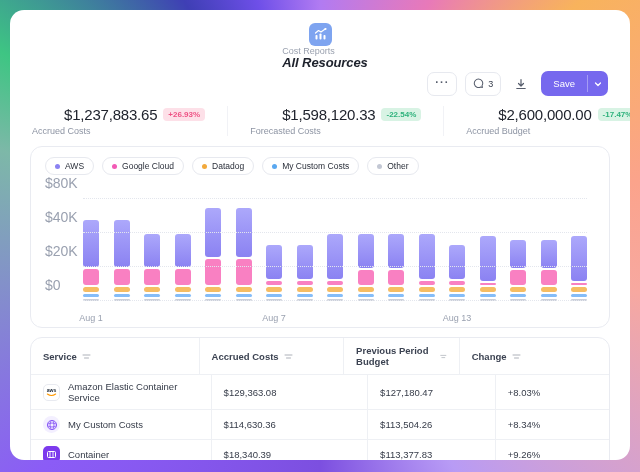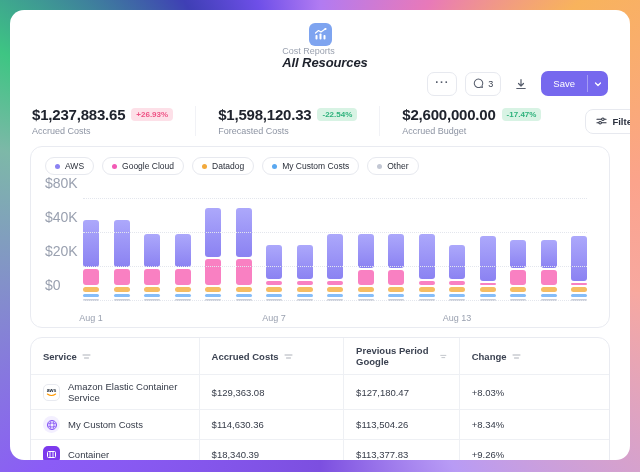--- a/index.html
+++ b/index.html
@@ -44,21 +44,21 @@
   
   .tabs { display:flex; gap:26px; padding:0 22px; margin-top:9px; border-bottom:1px solid #eceef2; }
   .tab { font-size:9.5px; color:#5d6575; padding:5px 1px 6px; cursor:pointer; position:relative; }
   .tab.active { color:#6a59e8; font-weight:bold; }
   .tab.active::after { content:""; position:absolute; left:0; right:0; bottom:-1px; height:2px; background:#6a59e8; border-radius:2px; }
   
   .stats-row { display:flex; align-items:center; padding:10px 22px 8px; }
   .stat { padding-right:22px; margin-right:22px; border-right:1px solid #f1f2f6; }
   .stat:nth-child(3) { border-right:none; }
   .stat-top { display:flex; align-items:center; gap:6px; }
-  .stat-value { font-size:15px; font-weight:bold; color:#20242e; letter-spacing:-0.2px; }
+  .stat-value { font-size:15px; font-weight:normal; color:#20242e; letter-spacing:-0.2px;margin-left:32px; }
   .badge { font-size:8px; font-weight:bold; padding:2px 5px; border-radius:4px; }
   .badge.red { background:#fde0e8; color:#ee5385; }
   .badge.green { background:#d8f3e4; color:#2eb27c; }
   .stat-label { font-size:9px; color:#8d94a3; margin-top:3px; }
   .filter-btn {
     margin-left:auto; height:25px; padding:0 10px; border:1px solid #e7e9ef; border-radius:8px;
     display:flex; align-items:center; gap:5px; font-size:9.5px; font-weight:bold; color:#2c3240;
     background:#fff; cursor:pointer;
   }
   
@@ -76,21 +76,21 @@
   .bars { position:absolute; left:0; right:0; top:0; bottom:0; display:flex; justify-content:space-between; align-items:flex-end; }
   .bar { width:16px; display:flex; flex-direction:column-reverse; gap:2px; }
   .seg { width:100%; border-radius:3px; }
   .xlabel { position:absolute; bottom:0; transform:translateX(-50%); font-size:9px; color:#9aa1b0; white-space:nowrap; }
   
   .table-card { margin:0 20px; border:1px solid #e9ebf1; border-radius:12px; overflow:hidden; }
   .trow { display:grid; grid-template-columns:29% 25% 20% 26%; }
   .trow > div { padding:7px 12px; font-size:9.5px; color:#353b48; display:flex; align-items:center; gap:8px; }
   .trow > div + div { border-left:1px solid #eef0f4; }
   .trow.thead > div { color:#3c4352; font-weight:bold; padding:7px 12px; gap:5px; }
-  .trow.tbody-row { border-top:1px solid #eef0f4; }
+  .trow.tbody-row { border-top:1px solid #eef0f4;gap:12px; }
   .trow.tbody-row > div:first-child { padding:6px 12px; }
   .svc-icon { width:17px; height:17px; flex:none; border-radius:5px; display:flex; align-items:center; justify-content:center; }
   .sort-icon { opacity:0.55; }
 </style>
 </head>
 <body>
 
 <div class="card">
 
   <div class="header">
@@ -337,21 +337,21 @@
             <path d="M1 2h7M2.5 5h4" stroke="#6b7280" stroke-width="1" stroke-linecap="round"></path>
           </svg>
         </div>
         <div>
           <span>Accrued Costs</span>
           <svg class="sort-icon" width="9" height="7" viewBox="0 0 9 7">
             <path d="M1 2h7M2.5 5h4" stroke="#6b7280" stroke-width="1" stroke-linecap="round"></path>
           </svg>
         </div>
         <div>
-          <span>Previous Period Google</span>
+          <span>Previous Period Budget</span>
           <svg class="sort-icon" width="9" height="7" viewBox="0 0 9 7">
             <path d="M1 2h7M2.5 5h4" stroke="#6b7280" stroke-width="1" stroke-linecap="round"></path>
           </svg>
         </div>
         <div>
           <span>Change</span>
           <svg class="sort-icon" width="9" height="7" viewBox="0 0 9 7">
             <path d="M1 2h7M2.5 5h4" stroke="#6b7280" stroke-width="1" stroke-linecap="round"></path>
           </svg>
         </div>

